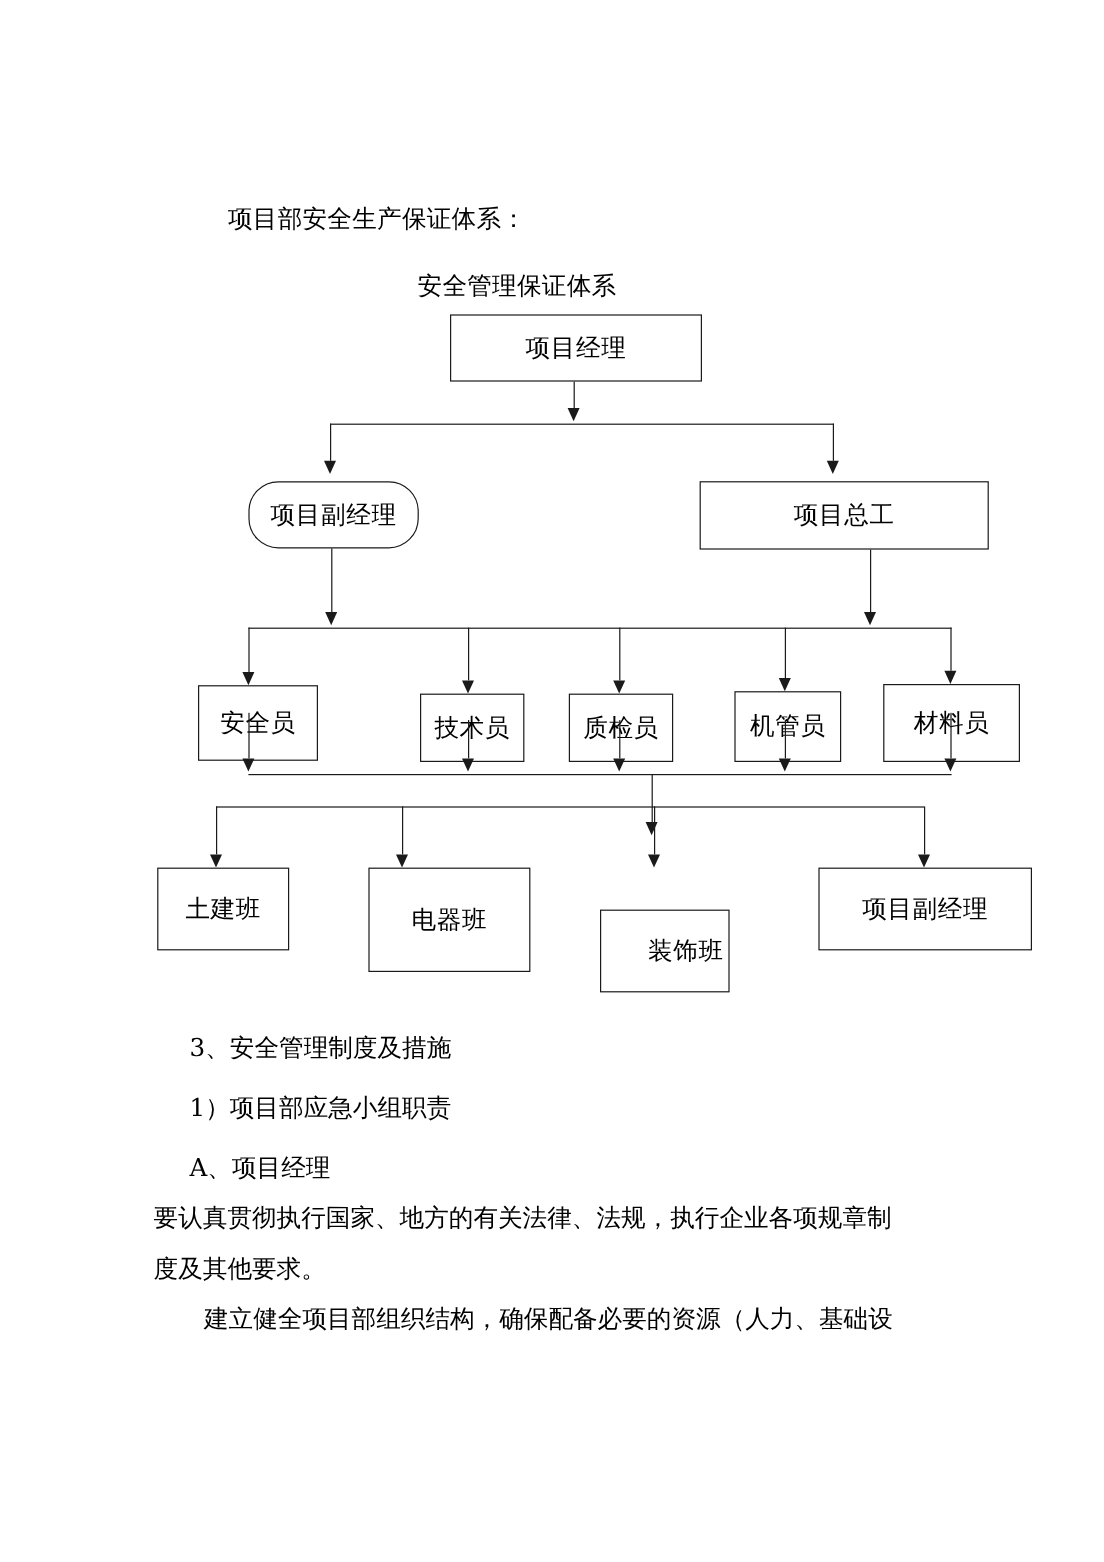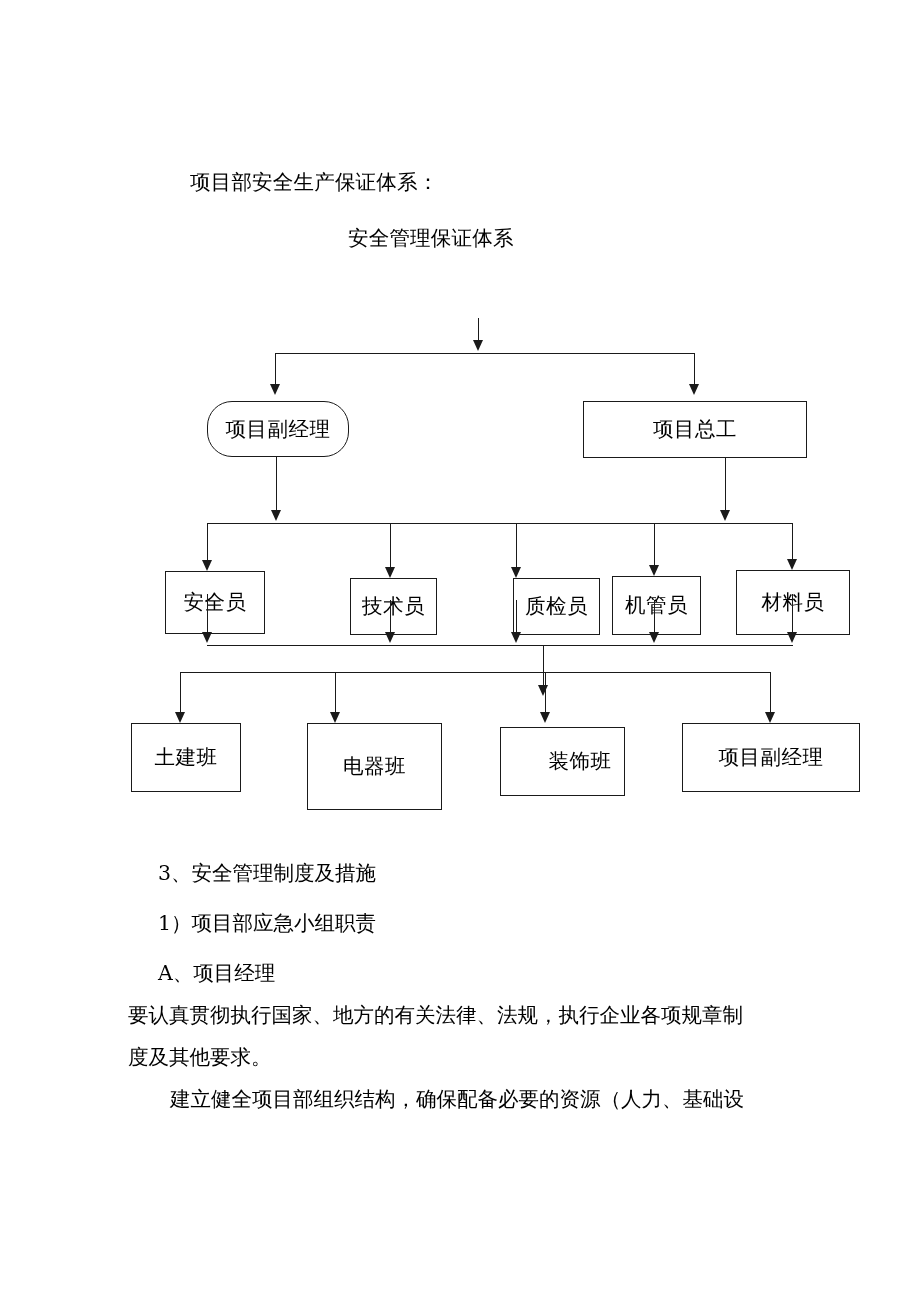--- a/index.html
+++ b/index.html
@@ -110,33 +110,34 @@
 <body>
 
 <div class="page">
 
   <div class="txt intro-line">项目部安全生产保证体系：</div>
 
   <div class="txt chart-title">安全管理保证体系</div>
 
   <div class="chart">
 
+    <div class="node" style="left:375px; top:262px; width:210px; height:56px;">项目经理</div>
 
     <div class="vline" style="left:478px; top:318px; height:22px;"></div>
     <div class="arrow-head" style="left:472.5px; top:340px;"></div>
 
     <div class="hline" style="left:275px; top:353px; width:420px;"></div>
     <div class="vline" style="left:275px; top:353px; height:31px;"></div>
     <div class="arrow-head" style="left:269.5px; top:384px;"></div>
     <div class="vline" style="left:694px; top:353px; height:31px;"></div>
     <div class="arrow-head" style="left:688.5px; top:384px;"></div>
 
     <div class="node" style="left:207px; top:401px; width:142px; height:56px;border-radius:25px;">项目副经理</div>
 
-    <div class="node" style="left:583px; top:401px; width:224px; height:57px;">项目总工</div>
+    <div class="node" style="left:583px; top:401px; width:241px; height:57px;">项目总工</div>
 
     <div class="vline" style="left:276px; top:457px; height:53px;"></div>
     <div class="arrow-head" style="left:270.5px; top:510px;"></div>
 
     <div class="vline" style="left:725px; top:458px; height:52px;"></div>
     <div class="arrow-head" style="left:719.5px; top:510px;"></div>
 
     <div class="hline" style="left:207px; top:523px; width:586px;"></div>
 
     <div class="vline" style="left:207px; top:523px; height:37px;"></div>
@@ -151,21 +152,21 @@
     <div class="vline" style="left:654px; top:523px; height:42px;"></div>
     <div class="arrow-head" style="left:648.5px; top:565px;"></div>
 
     <div class="vline" style="left:792px; top:523px; height:36px;"></div>
     <div class="arrow-head" style="left:786.5px; top:559px;"></div>
 
     <div class="node" style="left:165px; top:571px; width:100px; height:63px;">安全员</div>
 
     <div class="node" style="left:350px; top:578px; width:87px; height:57px;">技术员</div>
 
-    <div class="node" style="left:474px; top:578px; width:87px; height:57px;margin-left:39px;">质检员</div>
+    <div class="node" style="left:474px; top:578px; width:87px; height:57px;">质检员</div>
 
     <div class="node" style="left:612px; top:576px; width:89px; height:59px;">机管员</div>
 
     <div class="node" style="left:736px; top:570px; width:114px; height:65px;">材料员</div>
 
     <div class="vline" style="left:207px; top:594px; height:38px;"></div>
     <div class="arrow-head" style="left:201.5px; top:632px;"></div>
 
     <div class="vline" style="left:390px; top:600px; height:32px;"></div>
     <div class="arrow-head" style="left:384.5px; top:632px;"></div>
@@ -195,21 +196,21 @@
     <div class="vline" style="left:545px; top:672px; height:40px;"></div>
     <div class="arrow-head" style="left:539.5px; top:712px;"></div>
 
     <div class="vline" style="left:770px; top:672px; height:40px;"></div>
     <div class="arrow-head" style="left:764.5px; top:712px;"></div>
 
     <div class="node" style="left:131px; top:723px; width:110px; height:69px;">土建班</div>
 
     <div class="node" style="left:307px; top:723px; width:135px; height:87px;">电器班</div>
 
-    <div class="node" style="left:500px; top:727px; width:125px; height:69px;padding-left:35px;">装饰班</div>
+    <div class="node" style="left:500px; top:758px; width:108px; height:69px;padding-left:35px;">装饰班</div>
 
     <div class="node" style="left:682px; top:723px; width:178px; height:69px;">项目副经理</div>
 
   </div>
 
   <div class="body-text">
     <p class="indent1">3、安全管理制度及措施</p>
     <div class="gap-sm"></div>
     <p class="indent1">1）项目部应急小组职责</p>
     <div class="gap-sm"></div>

